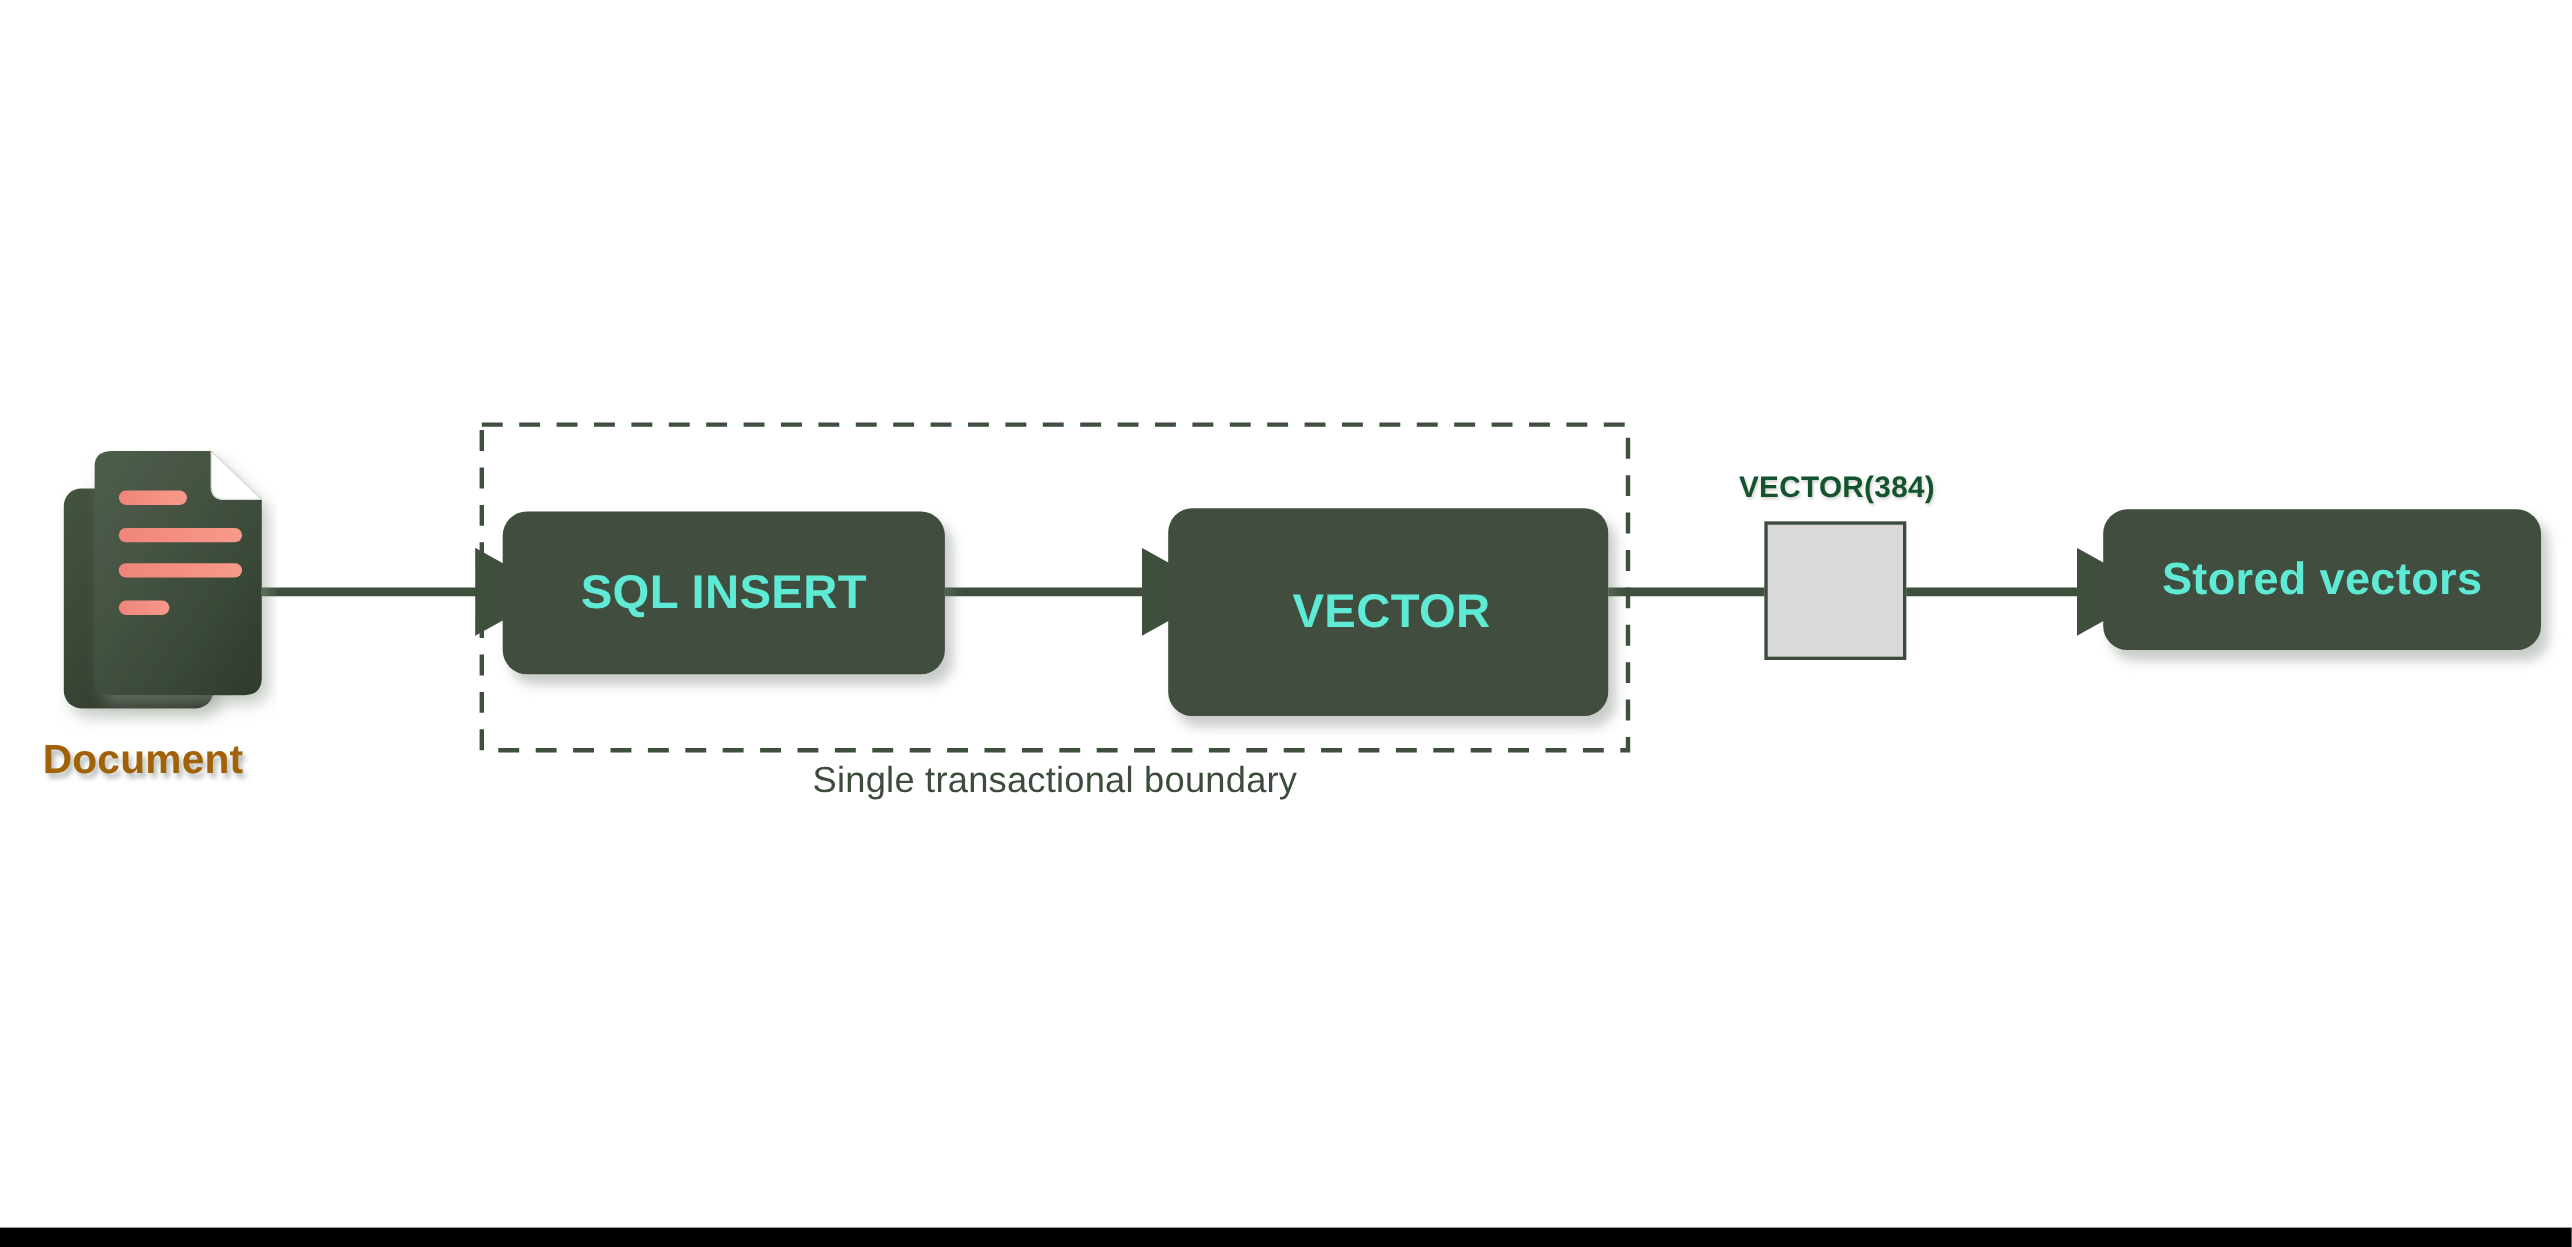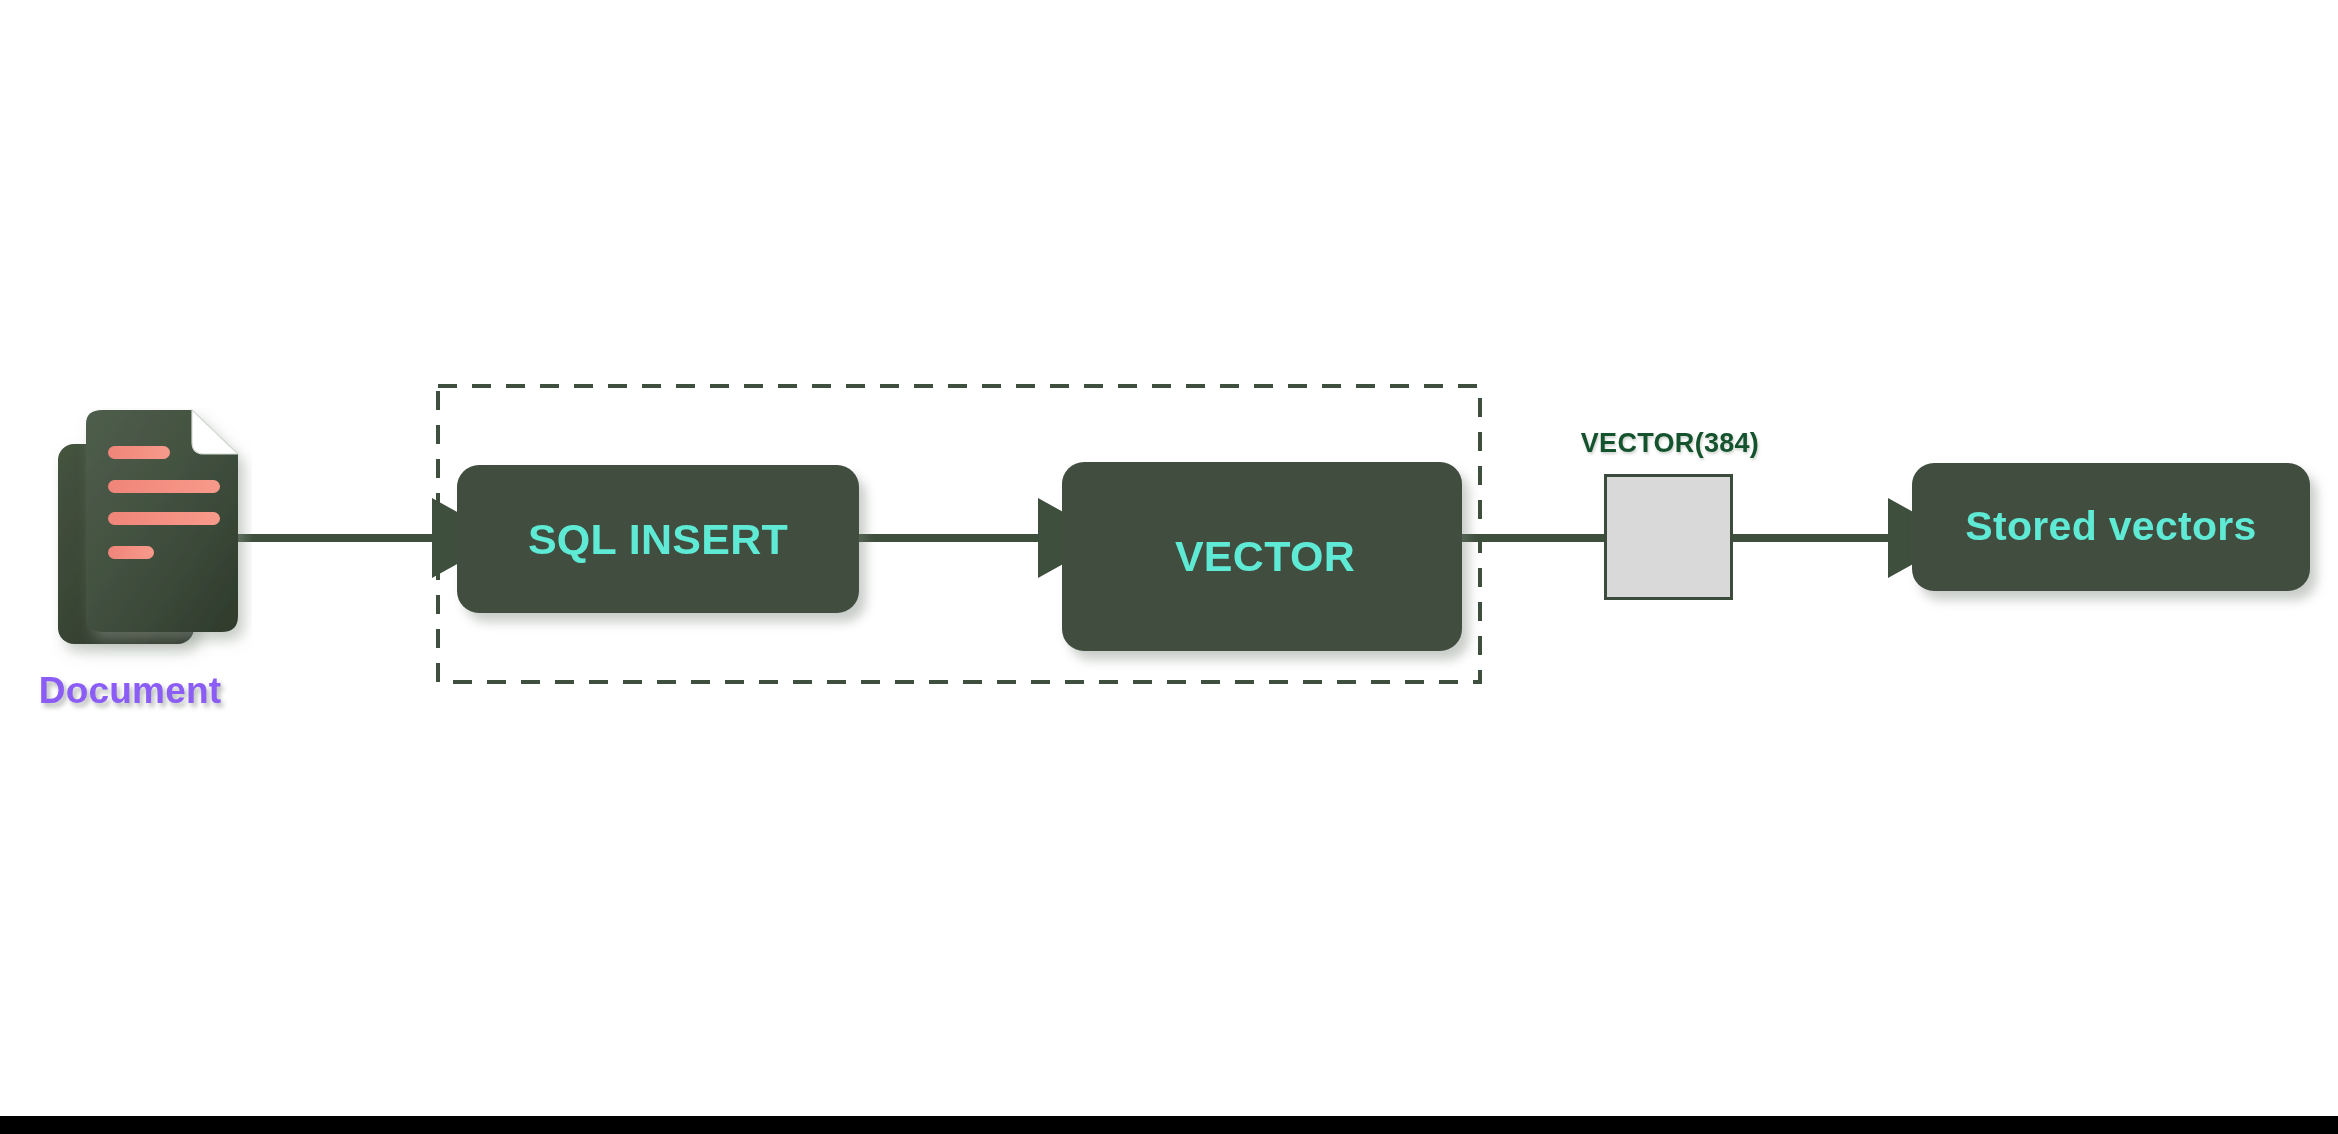--- a/index.html
+++ b/index.html
@@ -55,21 +55,21 @@
   
   #doc-label {
     position: absolute;
     left: 0px;
     top: 668px;
     width: 260px;
     text-align: center;
     font-size: 37px;
     font-weight: bold;
     line-height: 1.25;
-    color: #8b5cf6;
+    color: #a16207;
     text-shadow: 3px 4px 5px rgba(120,130,120,0.55);
     letter-spacing: 0.2px;
   }
 
   
   .pbox {
     position: absolute;
     background: #404D3F;
     border-radius: 22px;
     box-shadow: 7px 9px 11px rgba(120,130,120,0.40);
@@ -218,16 +218,17 @@
     </span>
   </div>
 
   <div id="vector-square-label">VECTOR(384)</div>
   <div id="vector-square"></div>
 
   <div class="pbox" id="box-stored">
     <span class="plabel">Stored vectors</span>
   </div>
 
+  <div id="boundary-caption">Single transactional boundary</div>
 
 </div>
 
 <div id="bottom-bar"></div>
 
 </body></html>

